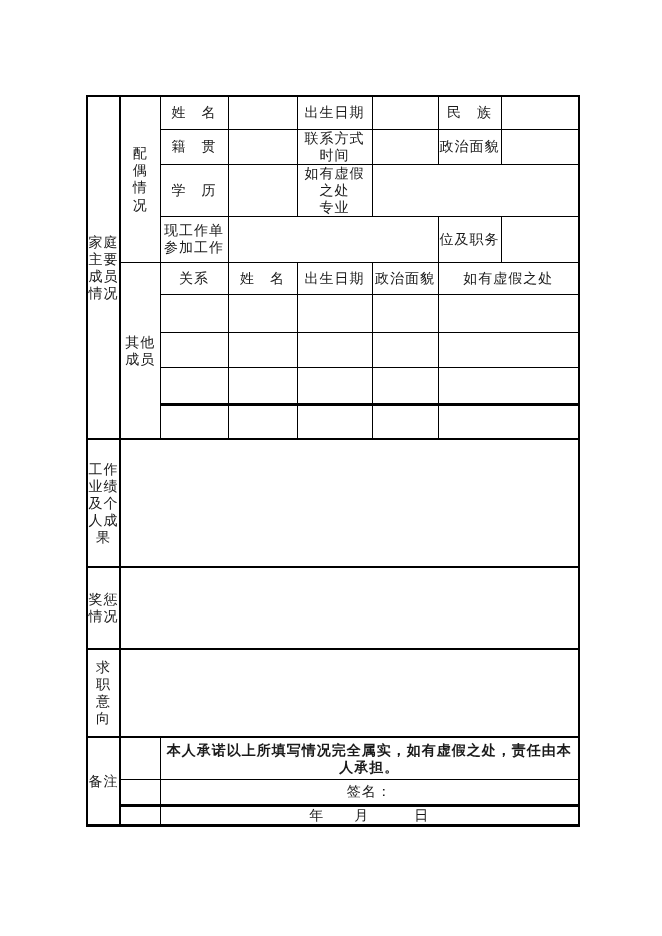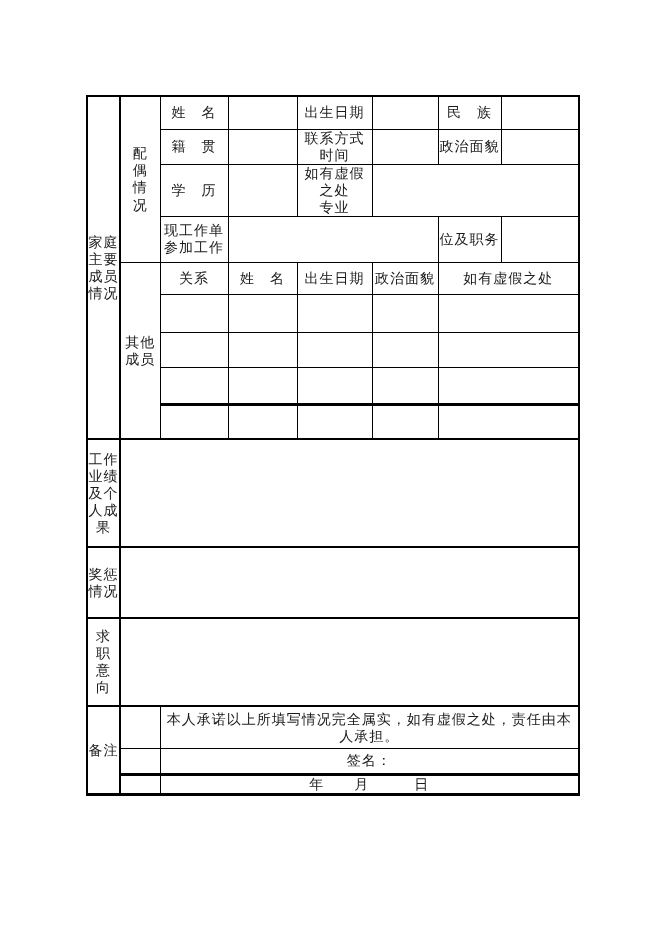--- a/index.html
+++ b/index.html
@@ -35,20 +35,21 @@
     box-sizing: border-box;
   }
   .thickR  { border-right-width: 2px !important; }
   .sepT    { border-top-width: 2px !important; }
   .splitT  { border-top-width: 3px !important; }
   .promise {
     text-align: left;
     padding-left: 5px;
     font-size: 13.5px;
     letter-spacing: 0;
+    font-weight: bold;
   }
   .dateCell {
     text-align: right;
     padding-right: 5px;
     letter-spacing: 0;
   }
 </style>
 </head>
 <body>
 
@@ -141,30 +142,30 @@
       <td colspan="2"></td>
     </tr>
     <tr style="height:35px">
       <td class="splitT"></td>
       <td class="splitT"></td>
       <td class="splitT"></td>
       <td class="splitT"></td>
       <td colspan="2" class="splitT"></td>
     </tr>
 
-    <tr style="height:108px">
+    <tr style="height:128px">
       <td class="sepT thickR">工作
 业绩
 及个
 人成
 果</td>
       <td colspan="7" class="sepT"></td>
     </tr>
 
-    <tr style="height:71px">
+    <tr style="height:82px">
       <td class="sepT thickR">奖惩
 情况</td>
       <td colspan="7" class="sepT"></td>
     </tr>
 
     <tr style="height:88px">
       <td class="sepT thickR">求
 职
 意
 向</td>

